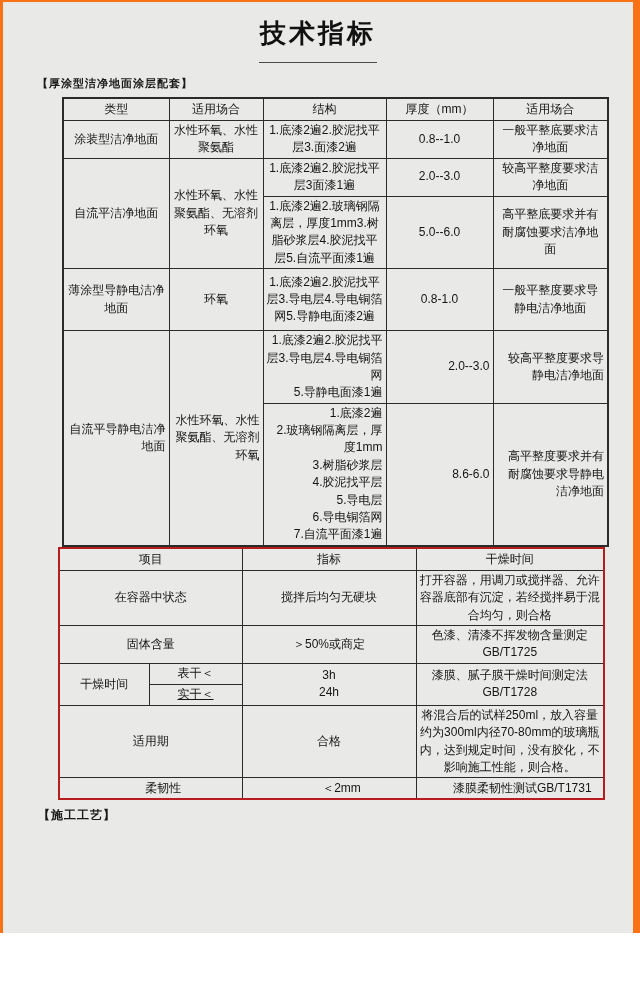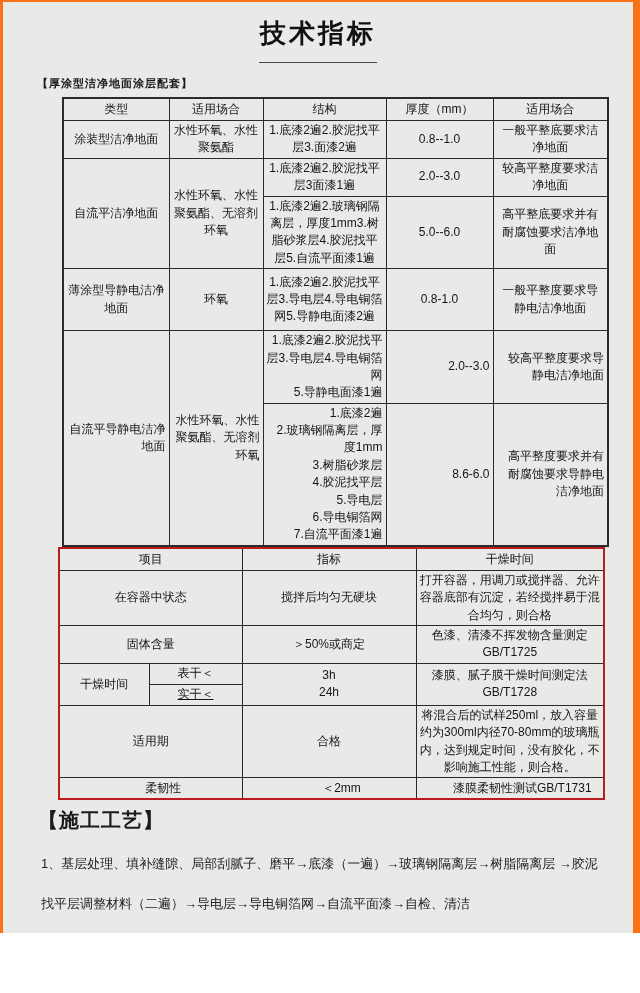--- a/index.html
+++ b/index.html
@@ -24,21 +24,21 @@
   }
   .subtitle{
     text-align:center;font-size:11px;font-weight:600;color:#2e2e2e;
   }
   
   .sec-heading{
     font-size:11px;font-weight:bold;color:#1a1a1a;letter-spacing:1px;
   }
   .sec1-heading{margin:13px 0 6px 34px;}
   .sec2-heading{margin:32px 0 9px 62px;}
-  .sec3-heading{margin:7px 0 10px 35px;font-size:20px;}
+  .sec3-heading{margin:7px 0 20px 35px;font-size:12px;}
   
   table{
     border-collapse:collapse;table-layout:fixed;
     font-size:12px;color:#151515;
   }
   td,th{
     border:1px solid #2b2b2b;
     text-align:center;vertical-align:middle;
     padding:1px 3px;line-height:1.45;
     white-space:pre-line;word-break:break-all;
@@ -187,19 +187,15 @@
         <tr class="p5">
           <td colspan="2">柔韧性</td>
           <td>＜2mm</td>
           <td>漆膜柔韧性测试GB/T1731</td>
         </tr>
       </tbody>
     </table>
 
     <div class="sec-heading sec3-heading">【施工工艺】</div>
 
-    <div class="process">
-      <p class="para-1">1、基层处理、填补缝隙、局部刮腻子、磨平→底漆（一遍）→玻璃钢隔离层→树脂隔离层 →胶泥找平层调整材料（二遍）→导电层→导电铜箔网→自流平面漆→自检、清洁</p>
-
-    </div>
 
   </div>
 </div>
 
 </body></html>

